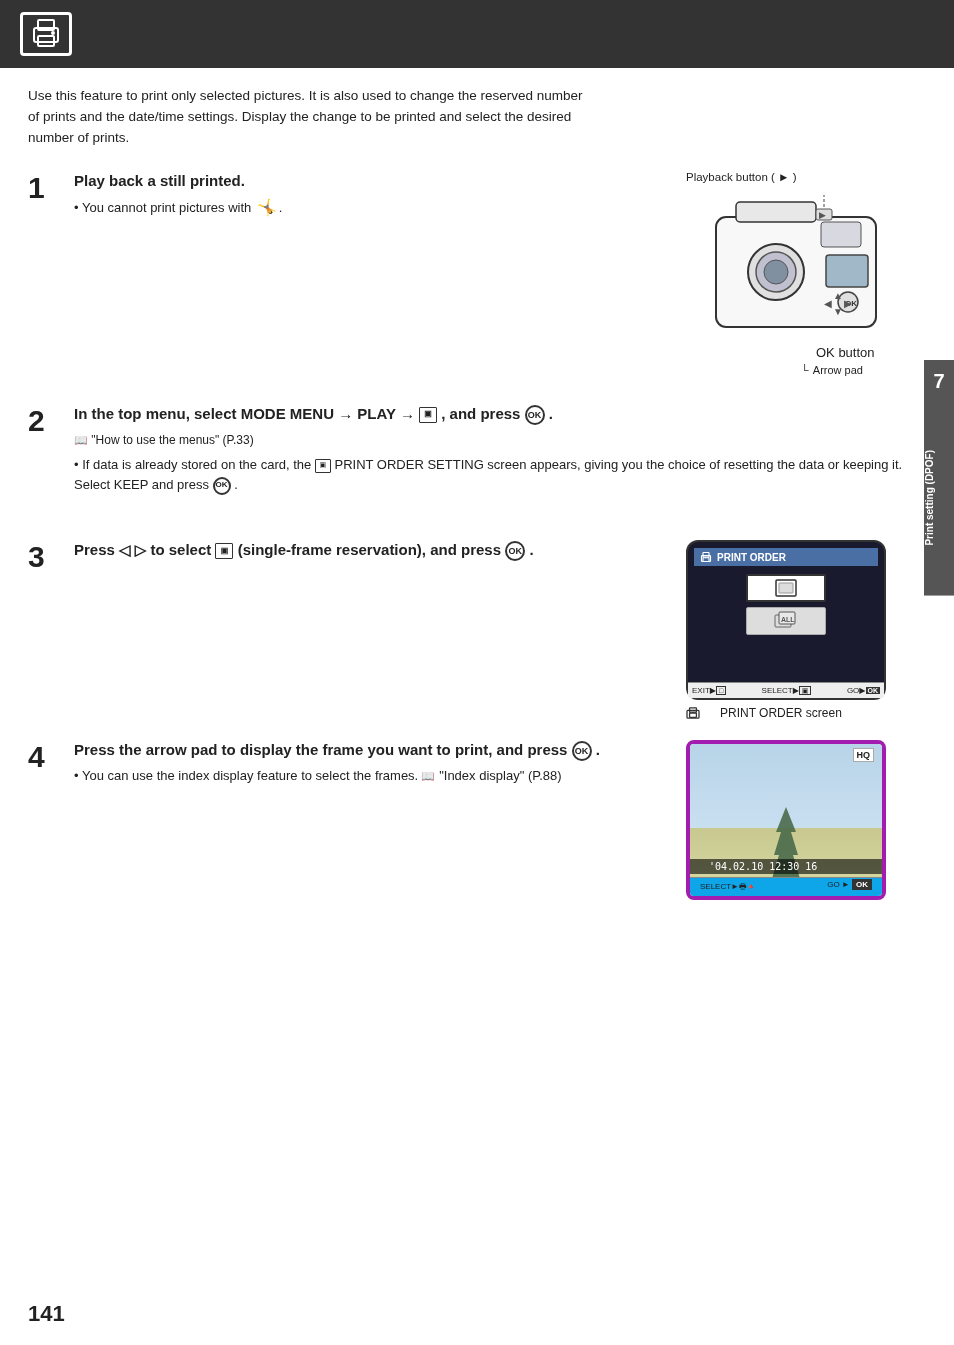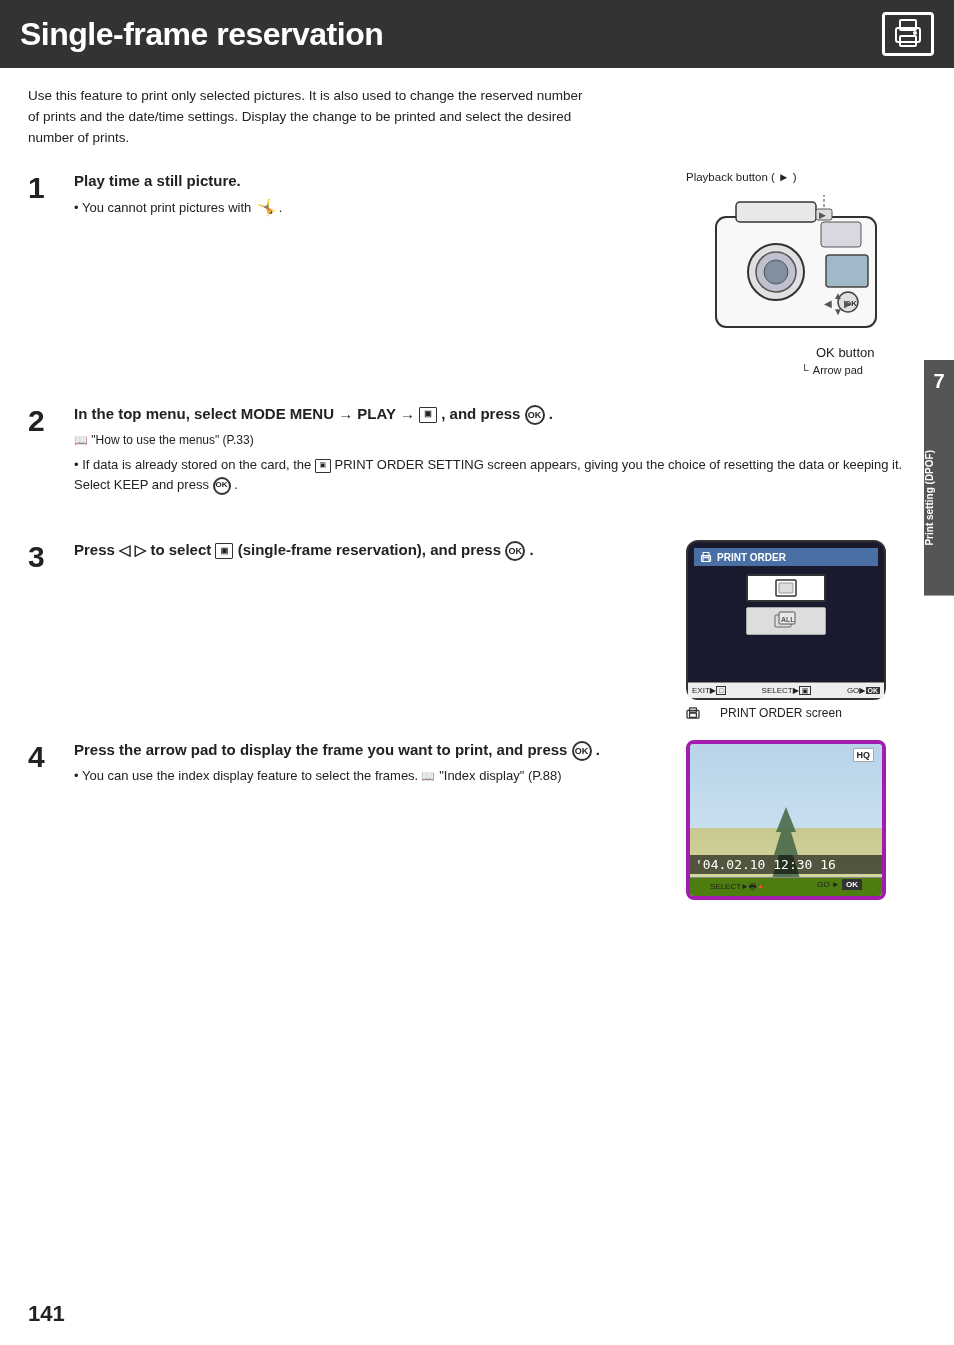--- a/index.html
+++ b/index.html
@@ -211,70 +211,69 @@
       font-weight: bold;
       padding: 1px 3px;
     }
     .photo-timestamp {
       position: absolute;
       bottom: 22px;
       left: 0;
       right: 0;
       background: rgba(0,0,0,0.6);
       color: #fff;
-      font-size: 13px;
-      padding: 2px 5px;
+      font-size: 10px;
+      padding: 2px 19px;
       font-family: monospace;
     }
     .photo-bottom-bar {
       position: absolute;
       bottom: 0;
       left: 0;
       right: 0;
-      background: #4d7c0f;
+      background: #0ea5e9;
       border-top: 1px solid #888;
       font-size: 8px;
       display: flex;
       justify-content: space-between;
-      padding: 2px 20px;
+      padding: 2px 10px;
     }
     .ok-btn {
       background: #333;
       color: #fff;
       border: 1px solid #333;
       padding: 0 3px;
       font-size: 8px;
       font-weight: bold;
     }
   </style>
 </head>
 <body>
 
 <div class="page-header">
-  <h1>Single-frame reservation</h1>
   <div class="header-icon">
     <svg viewBox="0 0 32 32">
       <rect x="4" y="10" width="24" height="14" rx="2" fill="none" stroke="#fff" stroke-width="2"></rect>
       <rect x="8" y="2" width="16" height="10" rx="1" fill="none" stroke="#fff" stroke-width="2"></rect>
       <rect x="8" y="18" width="16" height="10" rx="1" fill="none" stroke="#fff" stroke-width="2"></rect>
       <circle cx="23" cy="15" r="2" fill="#fff"></circle>
     </svg>
   </div>
 </div>
 
 <div class="main-content">
 
   <p class="intro-text">Use this feature to print only selected pictures. It is also used to change the reserved number of prints and the date/time settings. Display the change to be printed and select the desired number of prints.</p>
 
   <div class="step-row">
     <div class="step-left">
       <div class="step">
         <div class="step-number">1</div>
         <div class="step-body">
-          <div class="step-title">Play time a still picture.</div>
+          <div class="step-title">Play back a still printed.</div>
           <div class="step-text">
             <ul>
               <li>You cannot print pictures with
                 <span style="display:inline-block;vertical-align:middle;margin:0 2px;font-size:16px;">🤸</span>.
               </li>
             </ul>
           </div>
         </div>
       </div>
     </div>

